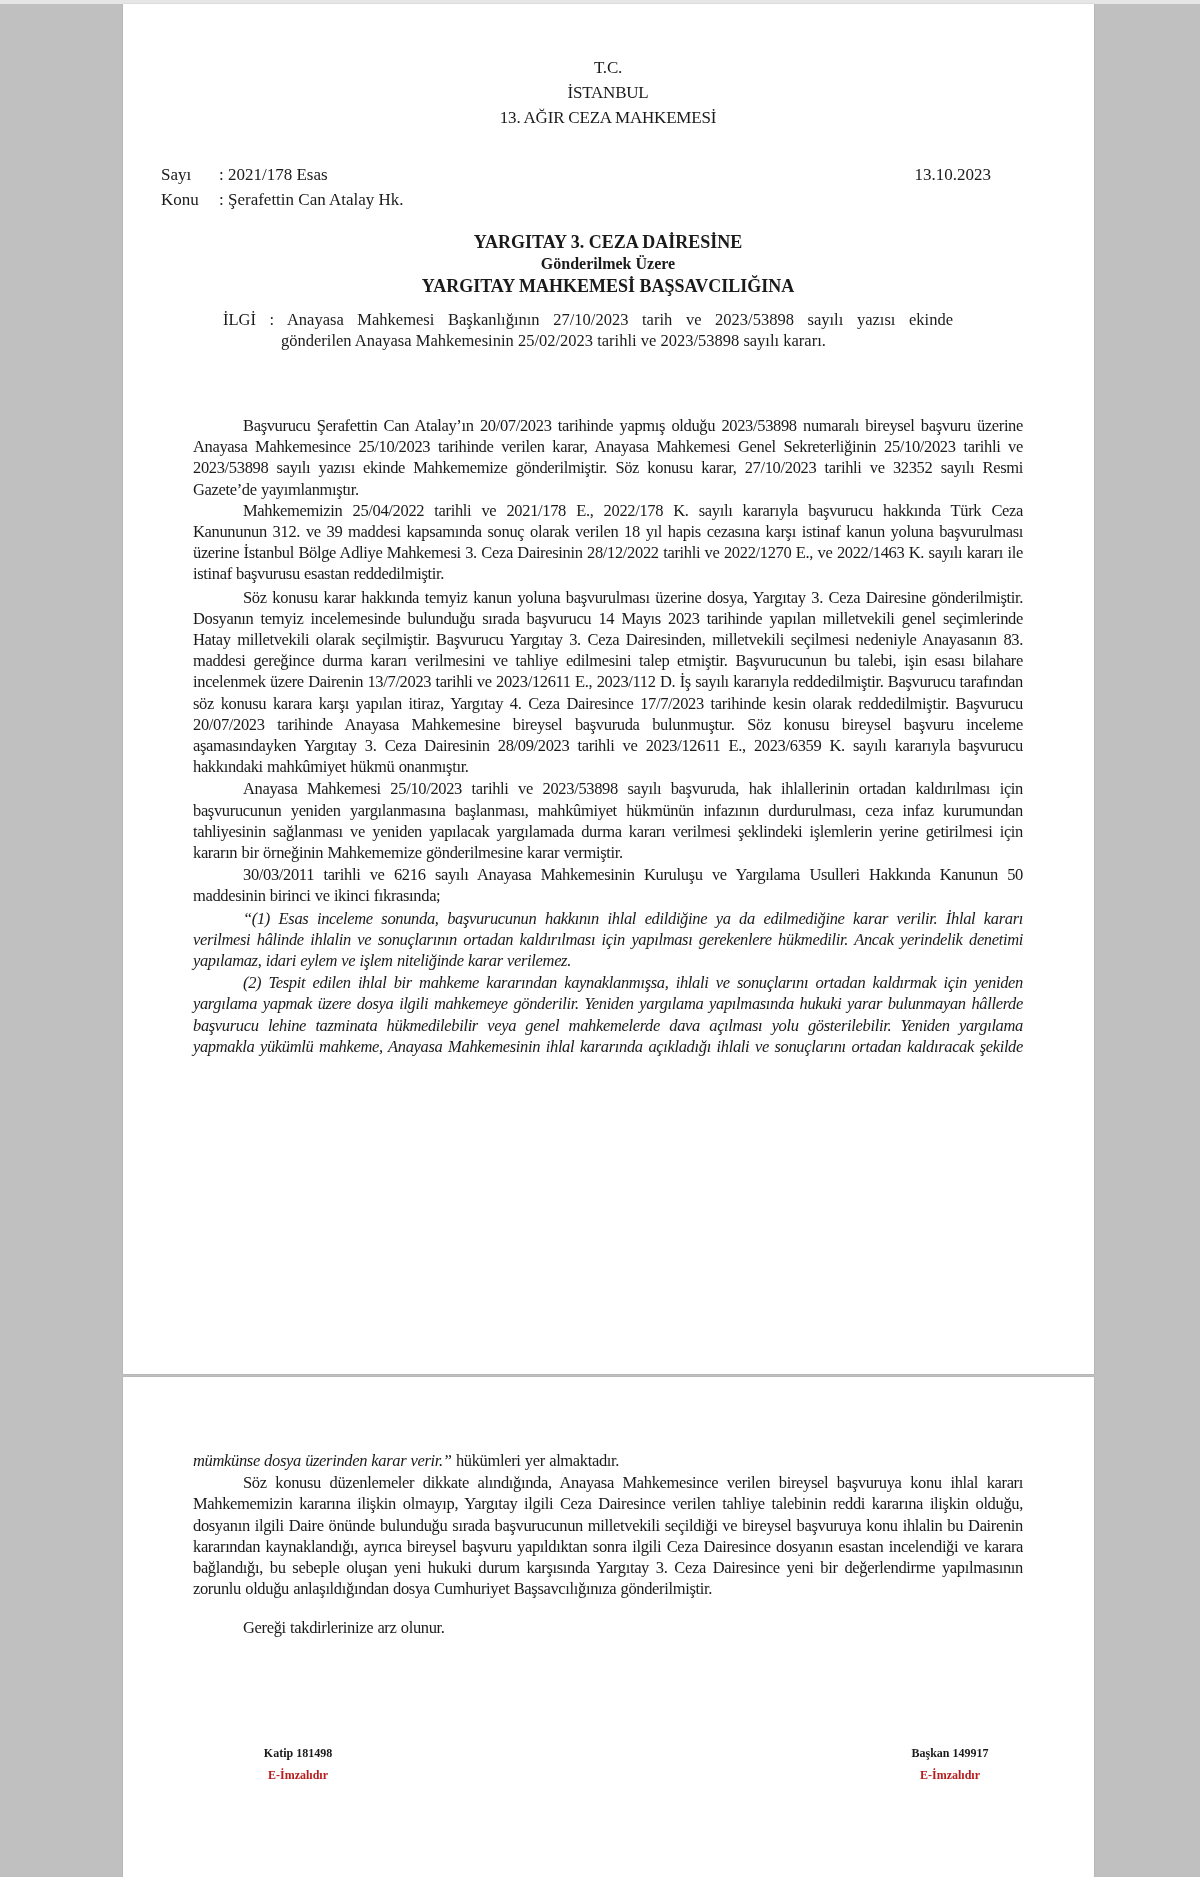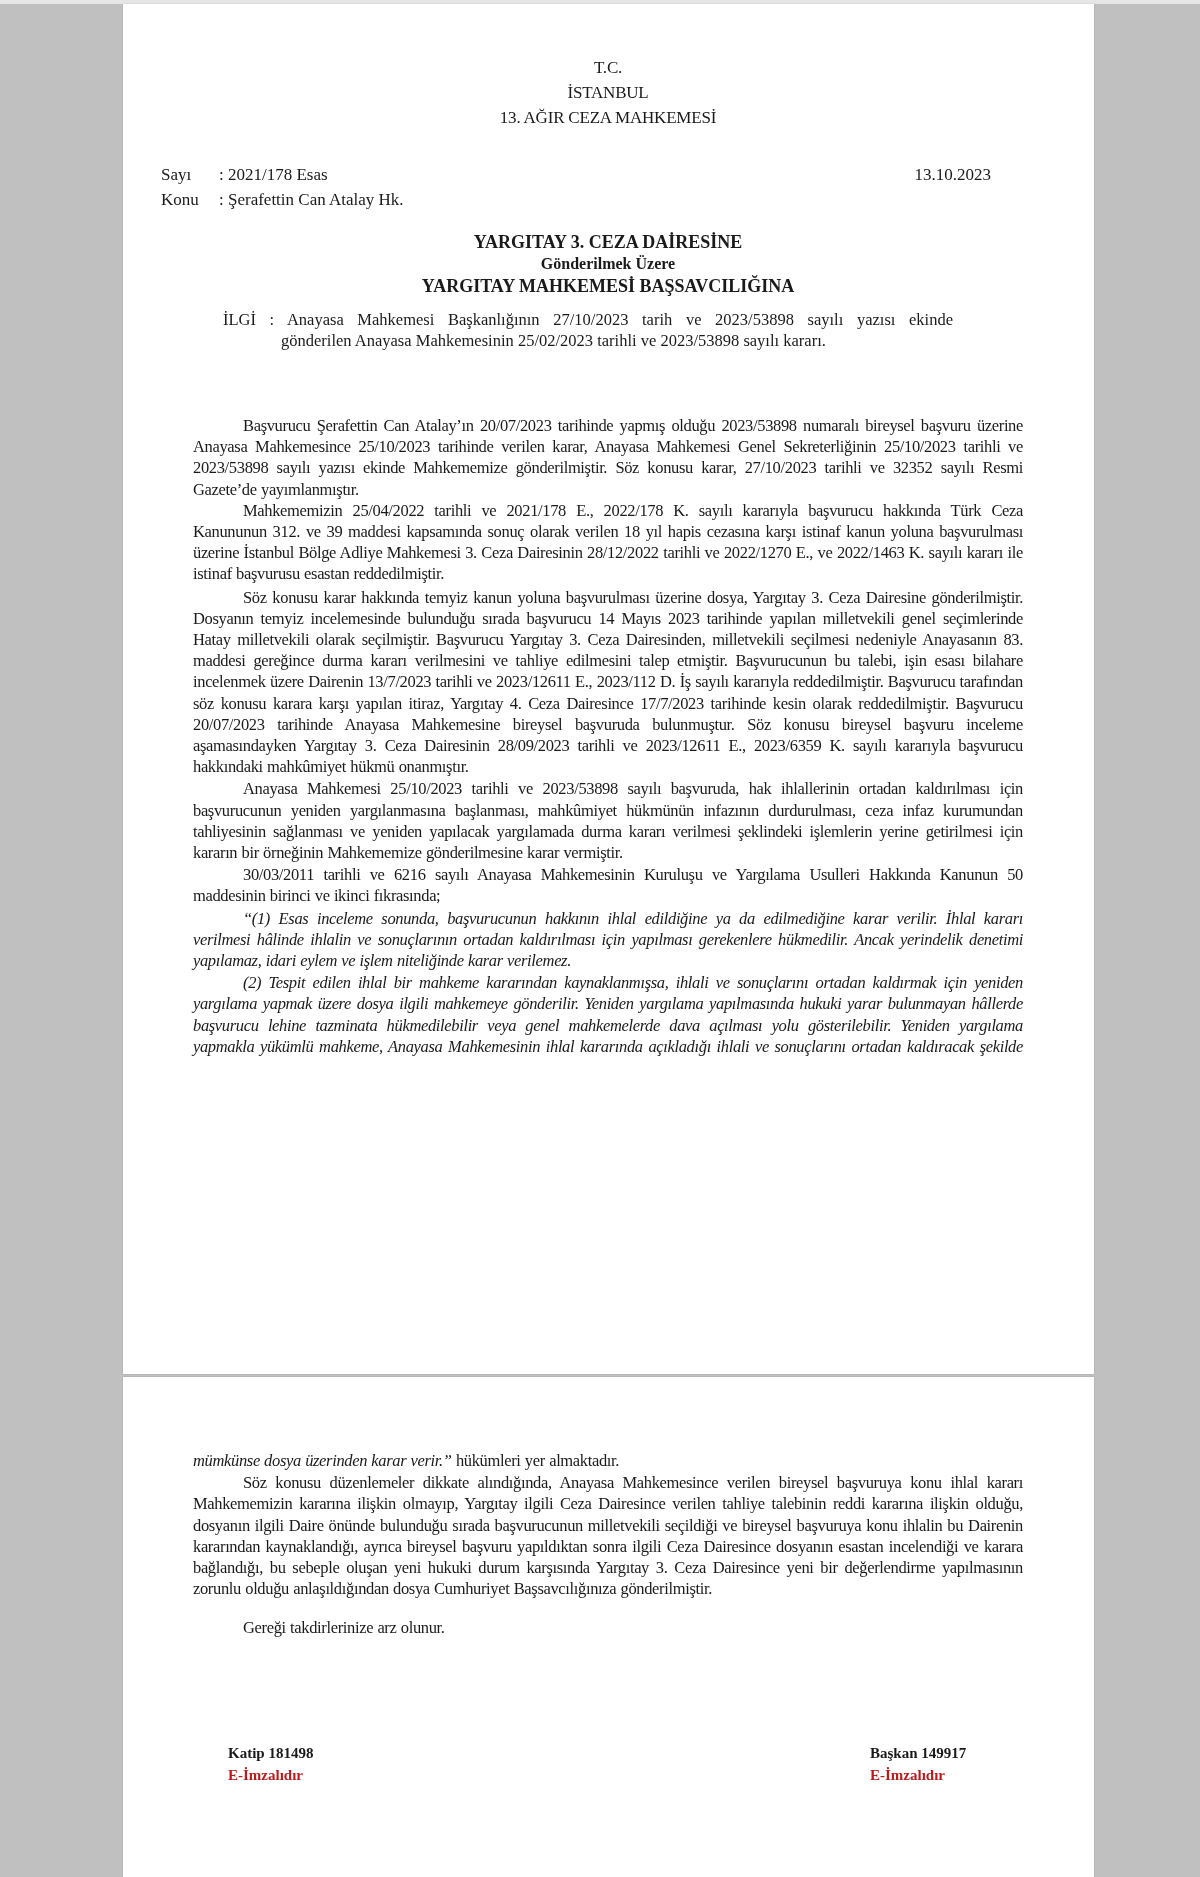--- a/index.html
+++ b/index.html
@@ -28,21 +28,21 @@
   .ilgi { position: absolute; left: 100px; width: 730px; font-size: 16.5px; line-height: 21px; text-align: justify; }
   .ilgi .ilgi-label { display: inline; }
   .ilgi .ilgi-rest { display: block; padding-left: 58px; }
   p.par {
     margin: 0; font-size: 16.5px; line-height: 21.2px; text-align: justify;
     text-indent: 50px; letter-spacing: -0.35px; word-spacing: 0.5px;
   }
   p.par.noindent { text-indent: 0; }
   p.par.italic { font-style: italic; }
   .body1 { position: absolute; top: 367px; margin-top: 44px; }
-  .sig { position: absolute; font-size: 15px; line-height: 22px; font-weight: bold; }
+  .sig { position: absolute; text-align: center; font-size: 12px; line-height: 22px; font-weight: bold; }
   .sig .esign { color: #b91c1c; }
 </style>
 </head>
 <body>
 
 <div class="topstrip"></div>
 
 <div class="page" id="page1">
 
   <div class="content" style="top:51px;">

